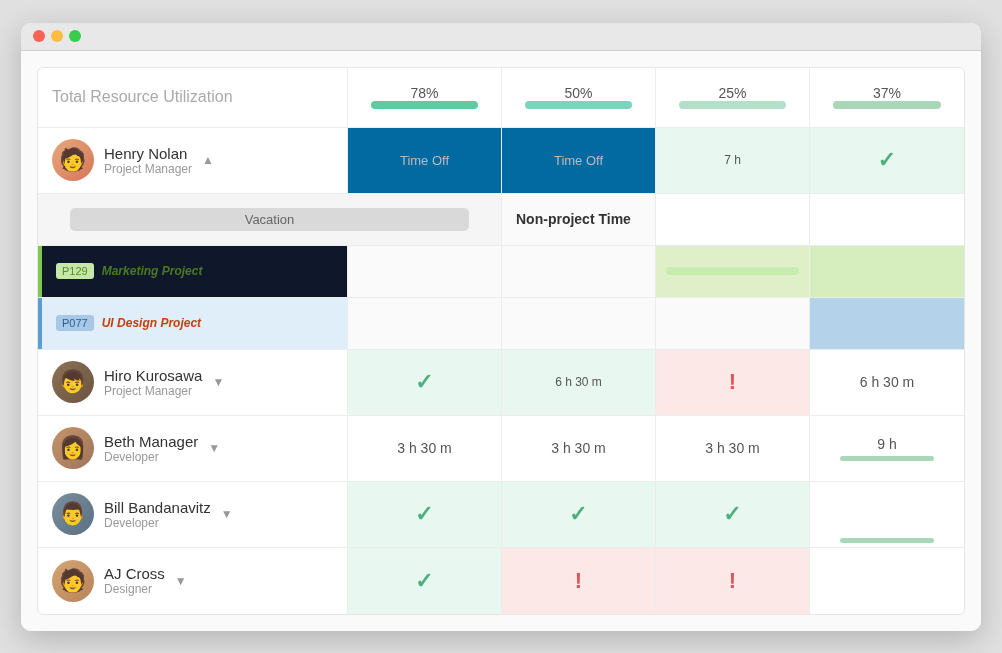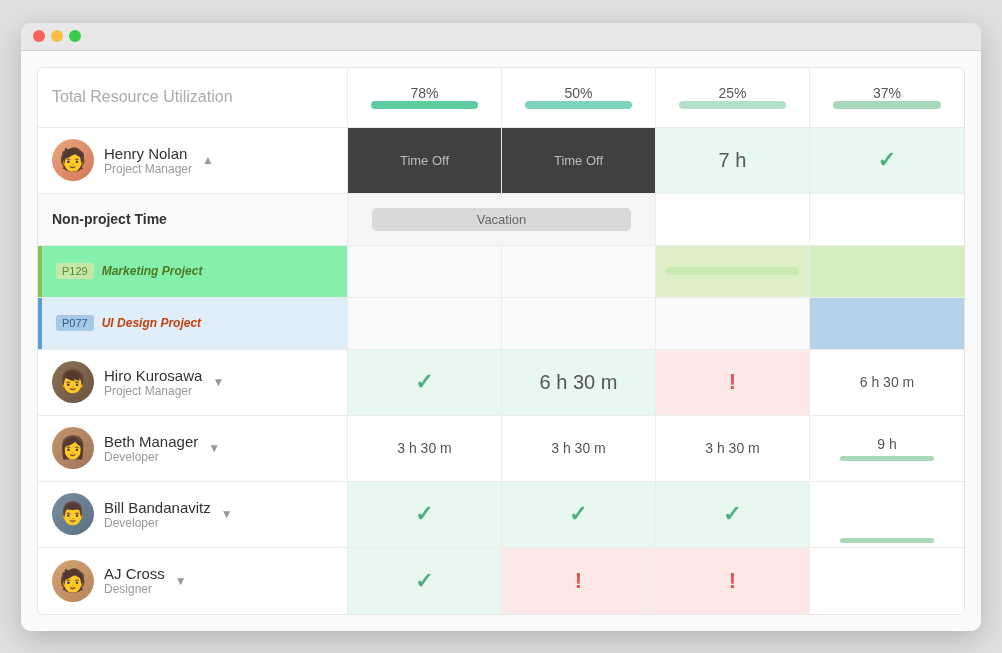--- a/index.html
+++ b/index.html
@@ -112,28 +112,28 @@
     .avatar-beth  { background: linear-gradient(135deg, #c4956a, #a0745a); }
     .avatar-bill  { background: linear-gradient(135deg, #7a8fa0, #5a7080); }
     .avatar-aj    { background: linear-gradient(135deg, #d4a574, #b8835a); }
     .person-info { flex: 1; }
     .person-name { font-size: 15px; color: #333; font-weight: 500; }
     .person-role { font-size: 12px; color: #999; }
     .chevron { font-size: 12px; color: #999; margin-left: auto; margin-right: 4px; }
 
     
     .timeoff-cell {
-      background: #404040;
+      background: #0369a1;
       color: #bbb;
       font-size: 13px;
     }
     .hours-cell {
       background: #e8f7f0;
       color: #555;
-      font-size: 20px;
+      font-size: 12px;
     }
     .check-cell {
       background: #e8f7f0;
     }
     .check-icon { color: #4caf7d; font-size: 22px; font-weight: bold; }
     .warn-icon  { color: #e05555; font-size: 22px; font-weight: bold; }
     .warn-cell  { background: #fde8e8; }
 
     
     .nonproj-row { min-height: 52px; background: #fafafa; }
@@ -144,21 +144,21 @@
     .proj-badge {
       font-size: 11px;
       color: #888;
       background: #e8e8e8;
       padding: 2px 6px;
       border-radius: 3px;
       margin-right: 8px;
       font-weight: 500;
     }
     .proj-name { font-size: 12px; font-weight: 700; color: #333; font-style: italic; }
-    .proj-marketing { background: #86efac; border-left: 4px solid #7ec850; }
+    .proj-marketing { background: #0f172a; border-left: 4px solid #7ec850; }
     .proj-ui { background: #e0eefa; border-left: 4px solid #5a9fd4; }
     .proj-badge-green { background: #c5e8a8; color: #5a8a30; }
     .proj-badge-blue  { background: #a8c8e8; color: #2a6090; }
     .proj-name-green  { color: #4a7a20; }
     .proj-name-blue   { color: #c2410c; }
     .cell-green-bar {
       background: #c8ebb0;
       height: 8px;
       border-radius: 4px;
       width: 80%;
@@ -236,27 +236,27 @@
         </div>
         <div class="cell hours-cell">
           <span>7 h</span>
         </div>
         <div class="cell check-cell">
           <span class="check-icon">✓</span>
         </div>
       </div>
 
       <div class="row nonproj-row" style="min-height:52px;">
-        <div class="cell cell-left">
-          <span class="nonproj-label">Non-project Time</span>
-        </div>
         <div class="cell" style="grid-column: span 2; background:#f5f5f5; border-right:1px solid #ececec;">
           <div class="nonproj-vacation">
             <span>Vacation</span>
           </div>
+        </div>
+        <div class="cell cell-left">
+          <span class="nonproj-label">Non-project Time</span>
         </div>
         <div class="cell empty-cell"></div>
         <div class="cell empty-cell"></div>
       </div>
 
       <div class="row proj-row">
         <div class="cell cell-left proj-marketing">
           <span class="proj-badge proj-badge-green">P129</span>
           <span class="proj-name proj-name-green">Marketing Project</span>
         </div>

